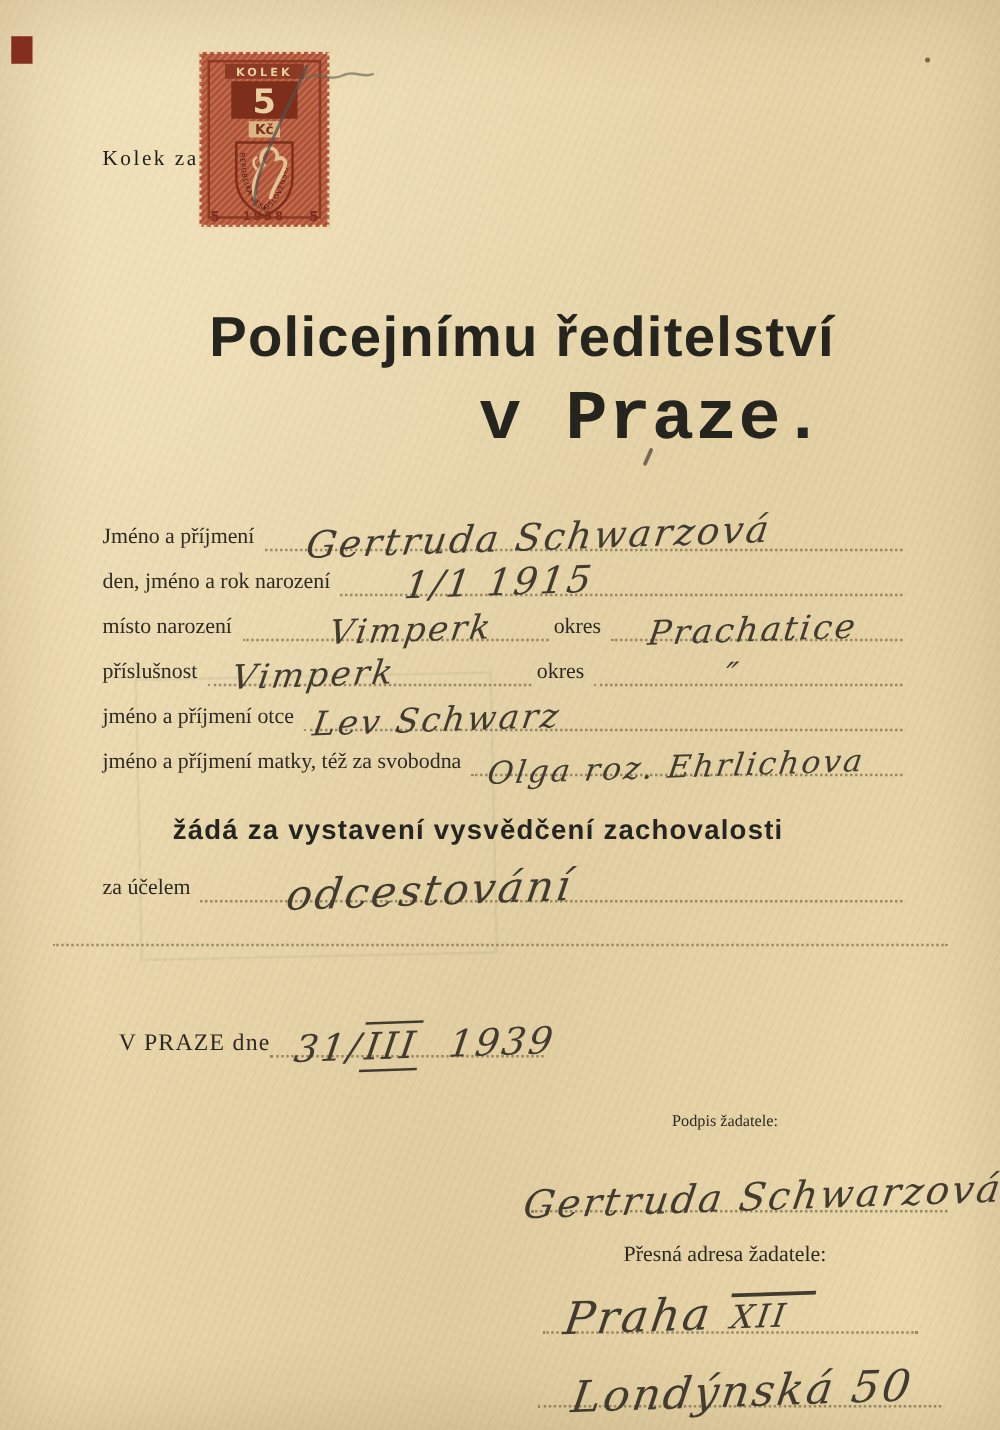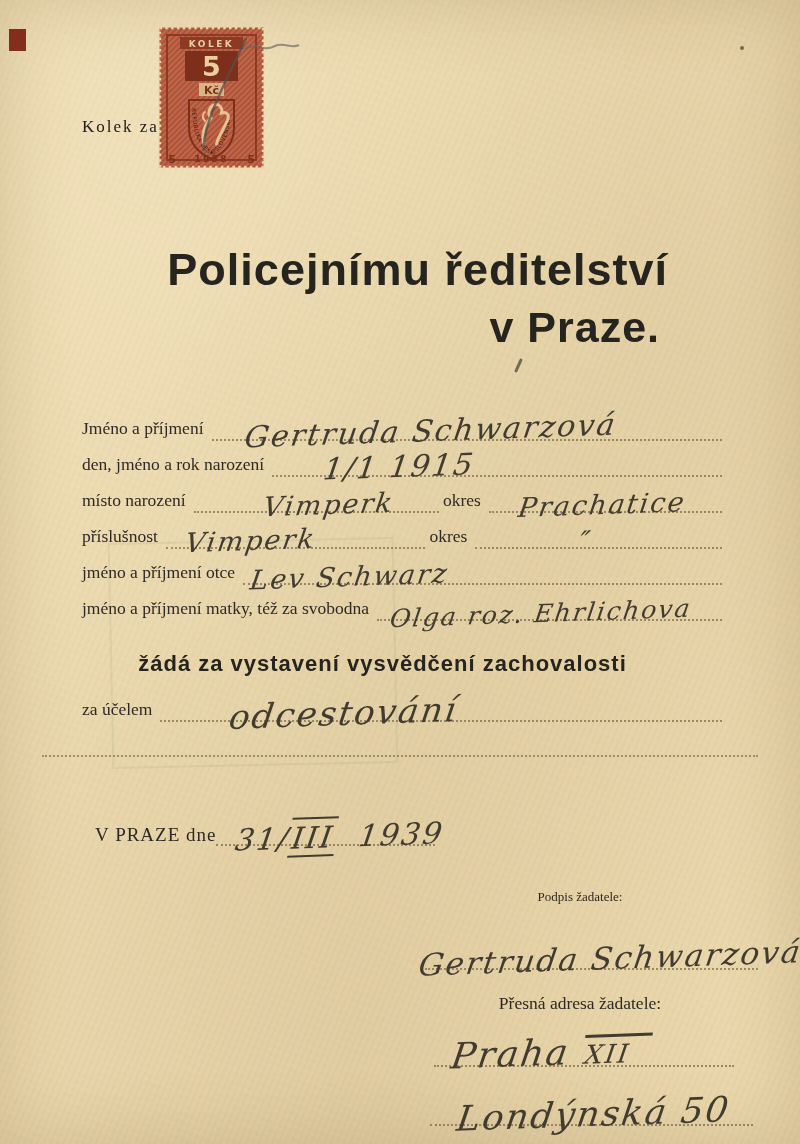--- a/index.html
+++ b/index.html
@@ -17,24 +17,24 @@
     color:#332e26;
   }
   .abs{position:absolute;}
   
   .corner-mark{left:9px;top:29px;width:17px;height:22px;background:#7c2012;opacity:.92;}
   .speck{left:740px;top:46px;width:4px;height:4px;border-radius:50%;background:#5d4c31;opacity:.8;}
   .pen-tick{left:517px;top:358px;width:3px;height:15px;background:#4d473e;transform:rotate(24deg);border-radius:2px;opacity:.75;}
   .pressmark{left:110px;top:540px;width:282px;height:222px;border:2px solid rgba(150,162,120,0.16);transform:rotate(-1.2deg);}
   
   .stamp-caption{left:82px;top:117px;font-size:17px;letter-spacing:2px;color:#22201b;z-index:1;}
-  .stamp-wrap{left:158px;top:26px;width:150px;height:152px;z-index:2;}
+  .stamp-wrap{left:158px;top:40px;width:150px;height:152px;z-index:2;}
   
   .title1{left:0;top:244px;width:668px;text-align:right;font-family:"Liberation Sans","DejaVu Sans",sans-serif;font-weight:700;font-size:45px;letter-spacing:1px;color:#26241e;}
-  .title2{left:0;top:303px;width:660px;text-align:right;font-family:Liberation Sans, sans-serif;font-weight:700;font-size:43px;letter-spacing:1px;color:#26241e;}
+  .title2{left:0;top:303px;width:660px;text-align:right;font-family:Liberation Mono, monospace;font-weight:700;font-size:56px;letter-spacing:1px;color:#26241e;}
   
   .frow{left:82px;width:640px;height:21px;display:flex;font-size:17.5px;color:#2e2a23;}
   .frow .lbl{white-space:nowrap;padding-right:8px;}
   .lead{flex:1;position:relative;border-bottom:2px dotted rgba(104,86,50,0.60);height:100%;}
   .lead.l2{flex:0.95;}
   .okres{white-space:nowrap;padding:0 8px 0 4px;}
   .hw{
     position:absolute;bottom:-7px;white-space:nowrap;
     font-family:"DejaVu Serif",serif;font-style:italic;color:#413b30;
     transform:skewX(-10deg) rotate(-2deg);letter-spacing:2px;line-height:1;

